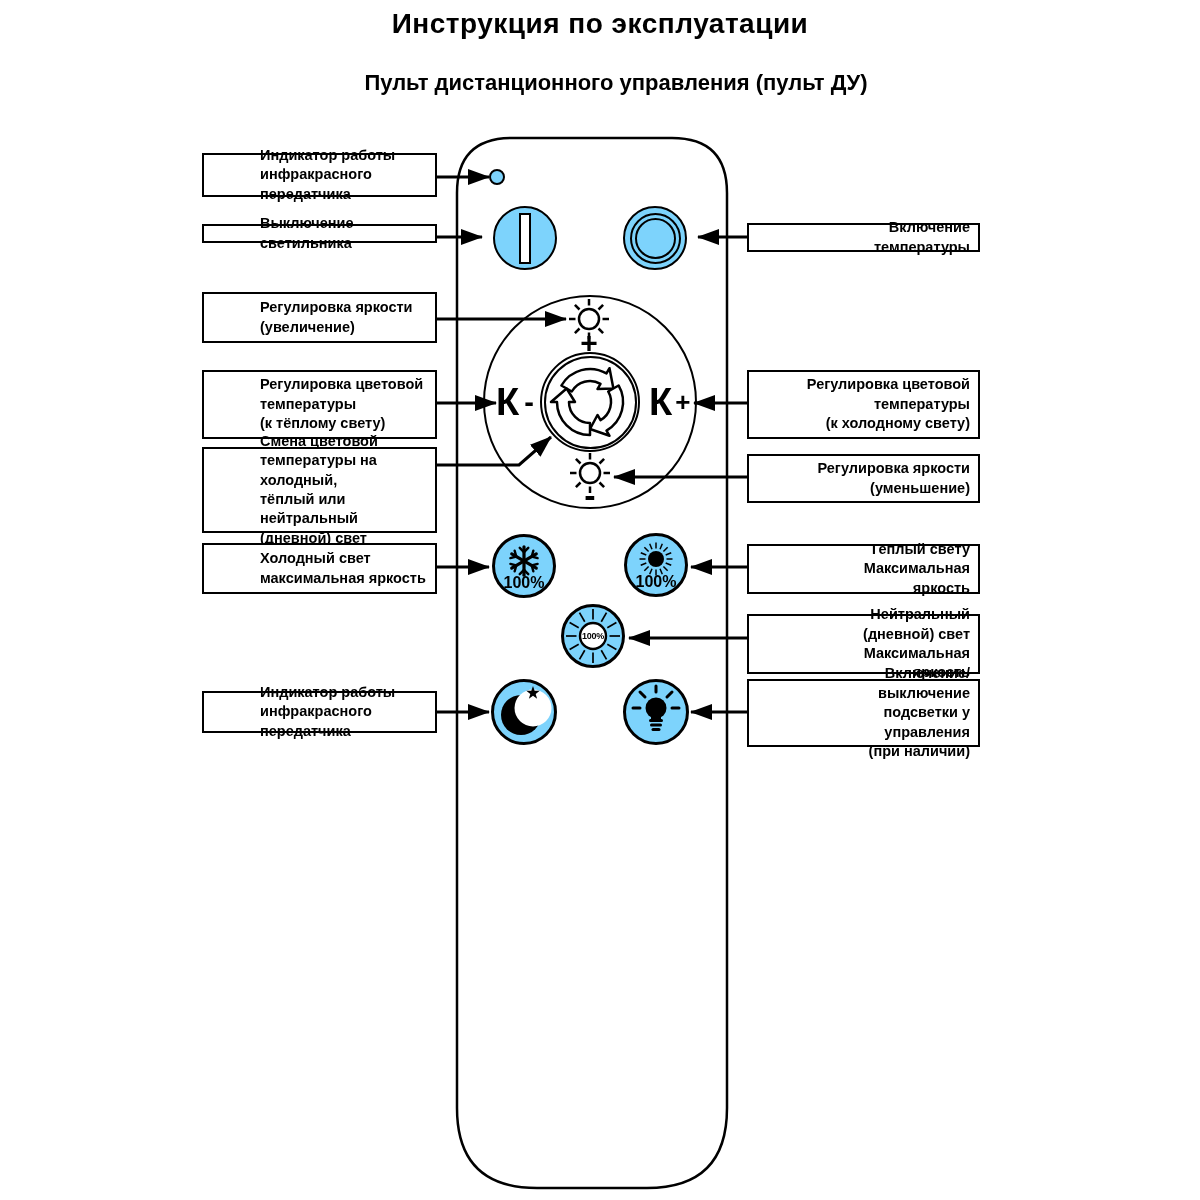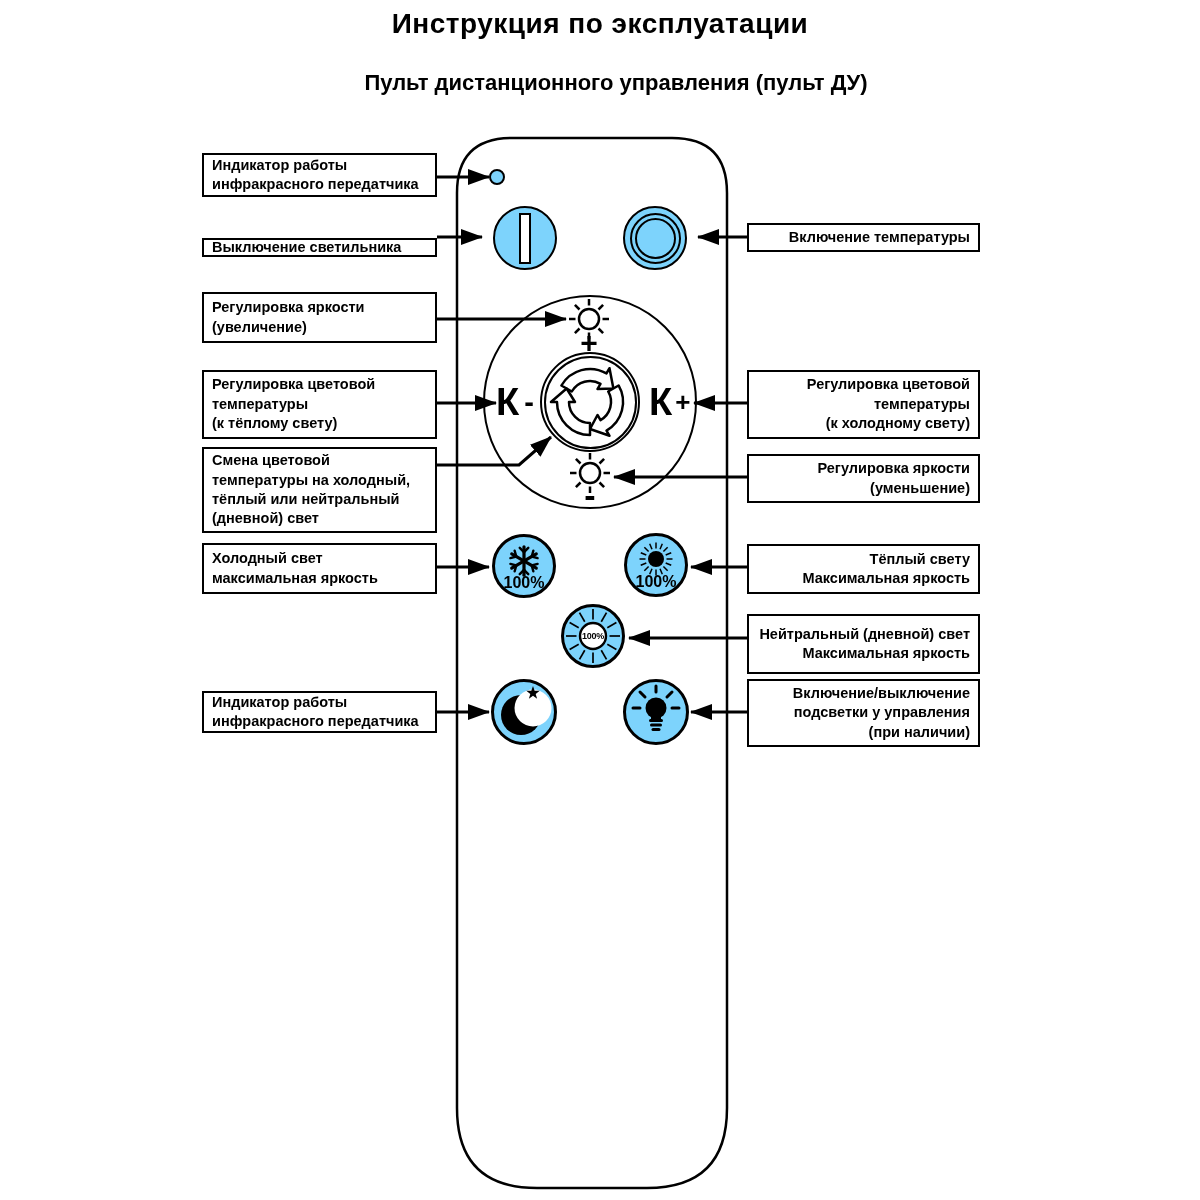--- a/index.html
+++ b/index.html
@@ -3,21 +3,21 @@
 <meta charset="utf-8">
 <style>
   html,body{margin:0;padding:0;background:#fff;}
   .canvas{position:relative;width:1200px;height:1200px;background:#fff;overflow:hidden;
           font-family:"Liberation Sans","DejaVu Sans",sans-serif;font-weight:bold;color:#000;}
   .ttl{position:absolute;left:0;top:8px;width:100%;text-align:center;font-size:28px;letter-spacing:.5px;}
   .sub{position:absolute;left:16px;top:70px;width:100%;text-align:center;font-size:22px;}
   svg.layer{position:absolute;left:0;top:0;z-index:1;}
   .lb{position:absolute;z-index:2;box-sizing:border-box;border:2.5px solid #000;background:#fff;
       display:flex;align-items:center;padding:1px 8px;font-size:14.5px;line-height:1.34;}
-  .lb .lbt{white-space:pre-line;}
+  .lb .lbt{white-space:pre-line;margin-left:48px;}
   .lb.left{left:202px;width:235px;}
   .lb.right{left:747px;width:233px;justify-content:flex-end;text-align:right;}
   .abs{position:absolute;z-index:2;box-sizing:border-box;}
   .circ{border-radius:50%;border:2.5px solid #000;background:#7dd3fc;}
   .nobg{background:transparent;}
   .flexc{display:flex;align-items:center;justify-content:center;}
   .btn{border-width:3px;display:flex;flex-direction:column;align-items:center;justify-content:center;}
   .pct{font-size:16px;line-height:15px;}
   .pct-tiny{position:absolute;left:0;top:0;width:100%;height:100%;display:flex;align-items:center;justify-content:center;
             font-size:9px;letter-spacing:-.3px;}
@@ -55,21 +55,21 @@
       <path d="M747 638 H629" marker-end="url(#ah)"></path>
       <path d="M437 712 H489" marker-end="url(#ah)"></path>
       <path d="M747 712 H691" marker-end="url(#ah)"></path>
     </g>
   </svg>
 
   <div class="lb left" style="top:153px;height:44px">
     <span class="lbt">Индикатор работы
 инфракрасного передатчика</span>
     </div>
-  <div class="lb left" style="top:238px;height:19px">
+  <div class="lb left" style="top:224px;height:19px">
     <span class="lbt">Выключение светильника</span>
     </div>
   <div class="lb left" style="top:292px;height:51px">
     <span class="lbt">Регулировка яркости
 (увеличение)</span>
     </div>
   <div class="lb left" style="top:370px;height:69px">
     <span class="lbt">Регулировка цветовой
 температуры
 (к тёплому свету)</span>

